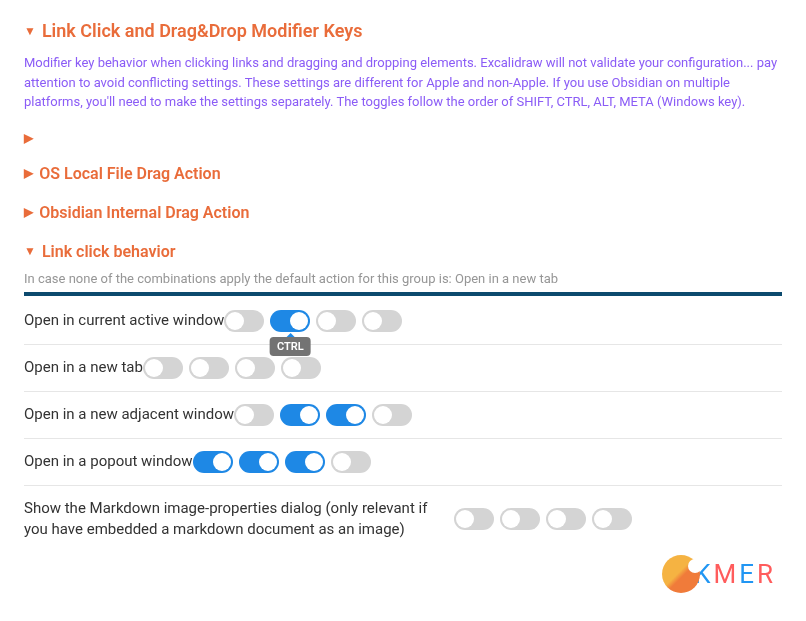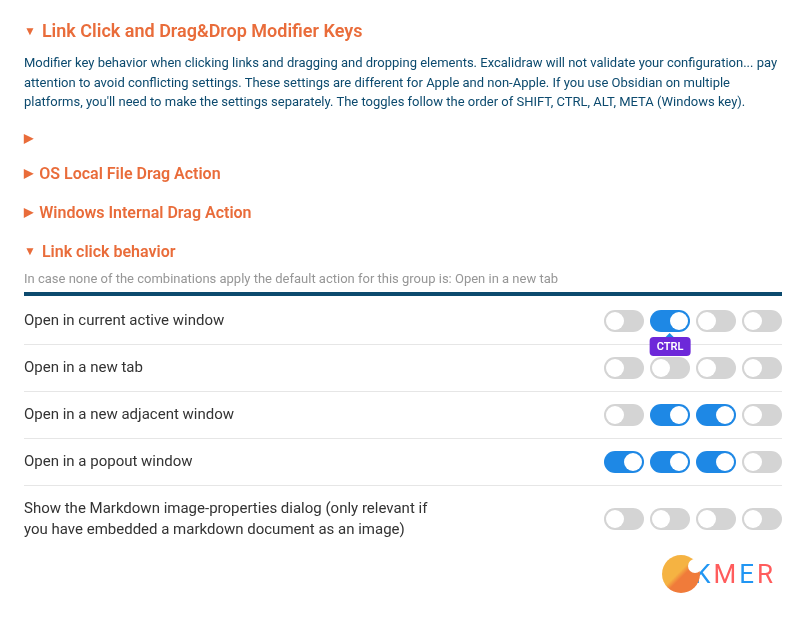--- a/index.html
+++ b/index.html
@@ -1,31 +1,31 @@
 <!DOCTYPE html>
 <html><head>
 <meta charset="utf-8">
 <style>
 *{margin:0;padding:0;box-sizing:border-box}
 body{font-family:-apple-system,BlinkMacSystemFont,"Segoe UI",Roboto,sans-serif;background:#fff;width:806px;padding:20px 24px;color:#333;font-size:14px}
 .section-header{display:flex;align-items:center;gap:6px;color:#e96c3a;font-weight:600;cursor:pointer;margin-bottom:12px}
 .section-header.main{font-size:18px}
 .section-header.sub{font-size:16px;margin-top:20px;margin-bottom:10px}
 .tri{font-size:12px;line-height:1}
-.desc{color:#0c4a6e;font-size:13px;line-height:1.5;margin-bottom:14px}
+.desc{color:#8b5cf6;font-size:13px;line-height:1.5;margin-bottom:14px}
 .hint{color:#969696;font-size:13px;border-bottom:4px solid #0c4a6e;padding-bottom:6px;margin-bottom:2px}
-.row{display:flex;align-items:center;justify-content:space-between;padding:12px 0;border-bottom:1px solid #e6e6e6}
+.row{display:flex;align-items:center;padding:12px 0;border-bottom:1px solid #e6e6e6}
 .row:last-child{border-bottom:none}
 .row-label{color:#333;font-size:15px;max-width:430px;line-height:1.4}
 .toggles{display:flex;gap:6px;align-items:center}
 .toggle{width:40px;height:22px;border-radius:11px;background:#d4d4d4;position:relative;cursor:pointer;flex-shrink:0}
 .toggle::after{content:"";position:absolute;width:18px;height:18px;border-radius:50%;background:#fff;top:2px;left:2px;transition:left .15s}
 .toggle.on{background:#1e88e5}
 .toggle.on::after{left:20px}
-.tooltip{position:absolute;background:#6d28d9;color:#fff;font-size:11px;font-weight:600;padding:3px 7px;border-radius:4px;top:27px;left:50%;transform:translateX(-50%);white-space:nowrap;z-index:5}
+.tooltip{position:absolute;background:#737373;color:#fff;font-size:11px;font-weight:600;padding:3px 7px;border-radius:4px;top:27px;left:50%;transform:translateX(-50%);white-space:nowrap;z-index:5}
 .tooltip::before{content:"";position:absolute;top:-4px;left:50%;transform:translateX(-50%);border-left:4px solid transparent;border-right:4px solid transparent;border-bottom:4px solid #1e88e5}
 .toggle-wrap{position:relative}
 .watermark{position:absolute;right:30px;bottom:28px;display:flex;align-items:center;font-weight:400;font-size:26px;letter-spacing:3px;pointer-events:none}
 .wm-circ{width:38px;height:38px;border-radius:50%;background:linear-gradient(135deg,#f5b342 45%,#f07b3a 55%);position:relative;margin-right:-6px}
 .wm-circ::after{content:"";position:absolute;width:14px;height:14px;border-radius:50%;background:#fff;right:-2px;top:4px}
 .wm-txt span:nth-child(1){color:#2196f3}
 .wm-txt span:nth-child(2){color:#ff5c5c}
 .wm-txt span:nth-child(3){color:#2196f3}
 .wm-txt span:nth-child(4){color:#ff5c5c}
 </style>
@@ -41,21 +41,21 @@
 <div id="sections">
     <div class="section-header sub">
       <span class="tri">▶</span>
     </div>
     <div class="section-header sub">
       <span class="tri">▶</span>
       <span>OS Local File Drag Action</span>
     </div>
     <div class="section-header sub">
       <span class="tri">▶</span>
-      <span>Windows Internal Drag Action</span>
+      <span>Obsidian Internal Drag Action</span>
     </div>
     <div class="section-header sub">
       <span class="tri">▼</span>
       <span>Link click behavior</span>
     </div>
     <div class="hint">In case none of the combinations apply the default action for this group is: Open in a new tab</div>
     <div class="row">
       <div class="row-label">Open in current active window</div>
       <div class="toggles">
         <div class="toggle-wrap">

